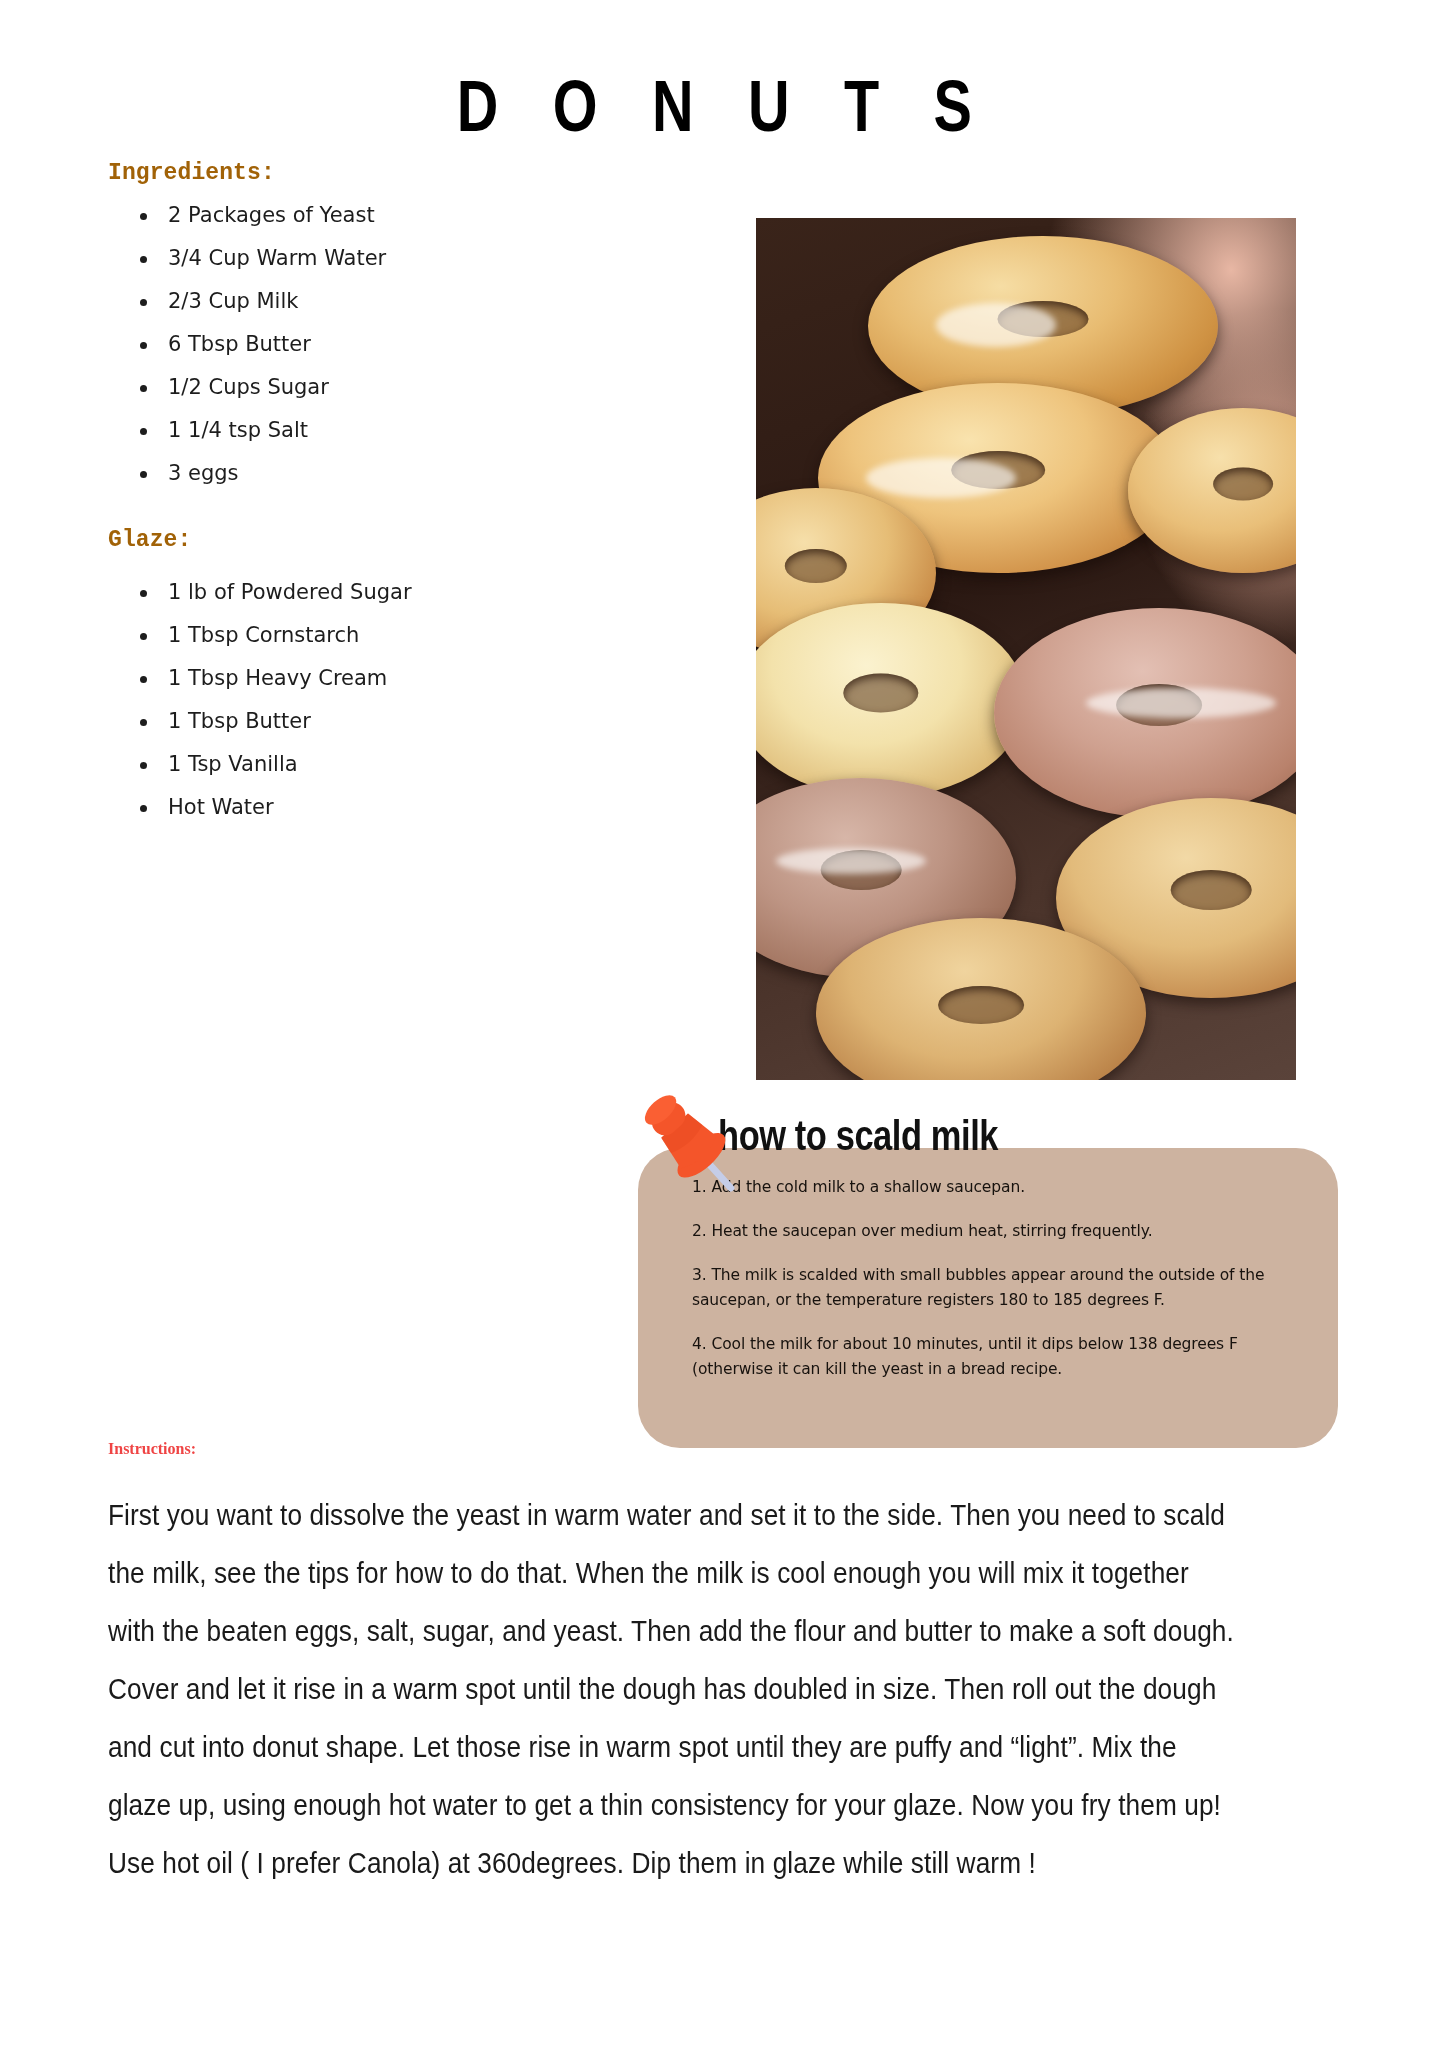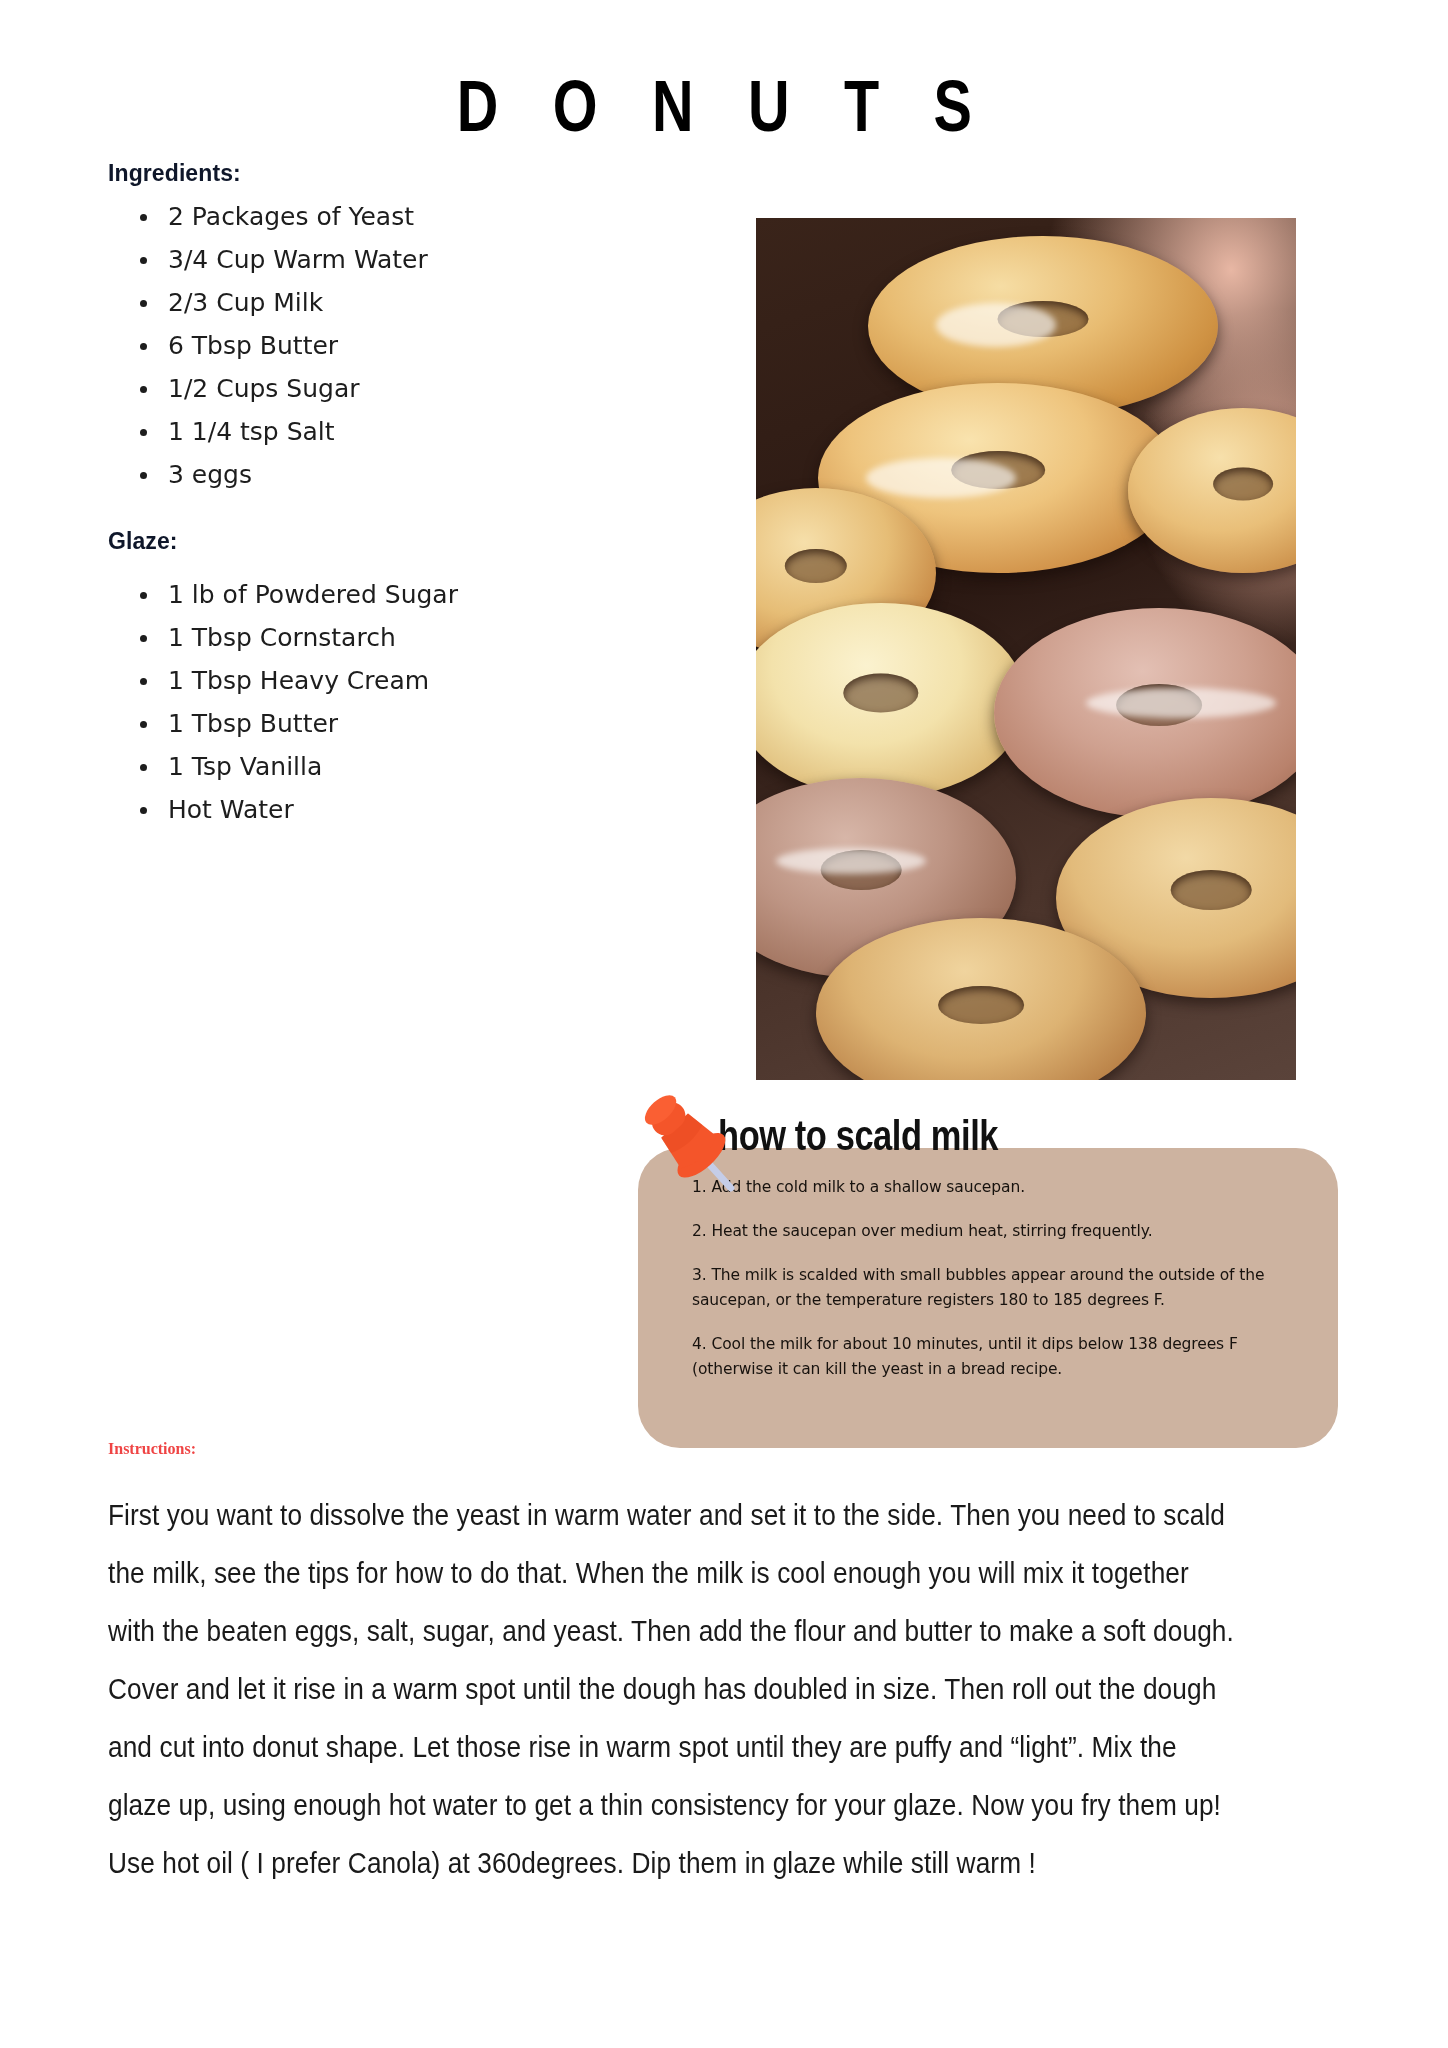--- a/index.html
+++ b/index.html
@@ -40,37 +40,37 @@
   }
 
   
   .left-col {
     position: absolute;
     left: 108px;
     top: 160px;
     width: 470px;
   }
   .section-head {
-    font-family: Liberation Sans, sans-serif;
+    font-family: Liberation Mono, monospace;
     font-weight: 700;
     font-size: 23px;
-    color: #0f172a;
+    color: #a16207;
     margin: 0 0 8px 0;
     letter-spacing: 0.1px;
   }
   .ing-list {
     list-style: none;
     margin: 0;
     padding: 0 0 0 22px;
   }
   .ing-list li {
     position: relative;
     font-family: "DejaVu Sans", sans-serif;
     font-weight: 400;
-    font-size: 25px;
+    font-size: 21px;
     color: #1d1d1d;
     padding: 0 0 0 38px;
     margin: 0;
     line-height: 43px;
     white-space: nowrap;
   }
   .ing-list li::before {
     content: "";
     position: absolute;
     left: 10px;

